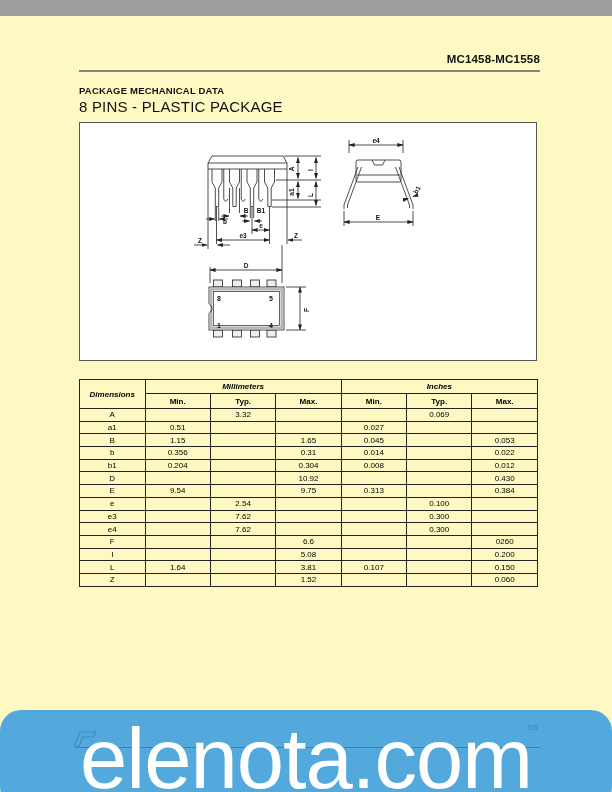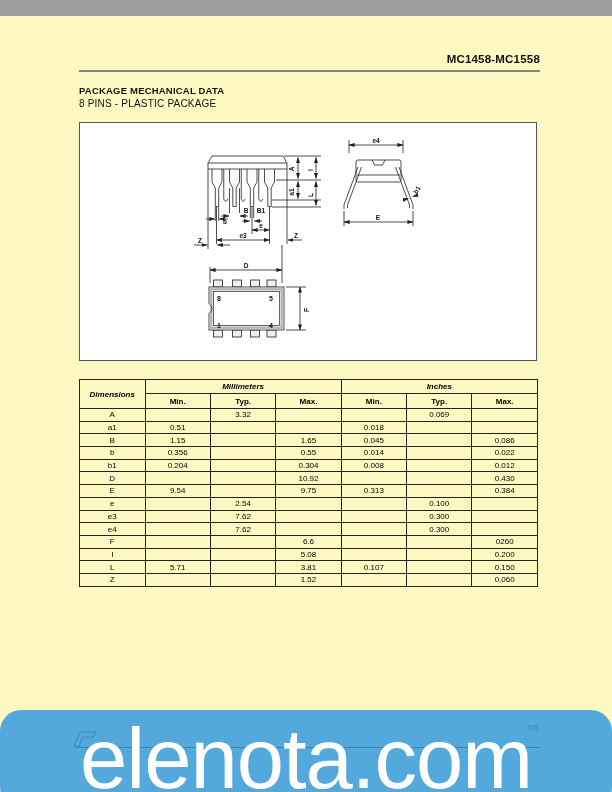--- a/index.html
+++ b/index.html
@@ -1,21 +1,21 @@
 <!DOCTYPE html>
 <html><head>
 <meta charset="utf-8">
 <style>
   html,body{margin:0;padding:0;background:#9e9e9e;}
   .page{position:relative;width:612px;height:792px;background:#fef9c3;overflow:hidden;
         font-family:"Liberation Sans", sans-serif;color:#111;margin:16px auto;}
   .doc-title{position:absolute;top:37px;right:72px;font-size:11.5px;font-weight:bold;letter-spacing:.2px;}
   .title-rule{position:absolute;top:54px;left:79px;width:461px;height:2px;background:#858585;}
   .sec-head{position:absolute;top:69px;left:79px;font-size:9.5px;font-weight:bold;letter-spacing:.2px;}
-  .sec-sub{position:absolute;top:82px;left:79px;font-size:10px;letter-spacing:.2px;}
+  .sec-sub{position:absolute;top:82px;left:79px;font-size:15px;letter-spacing:.2px;}
   .draw-box{position:absolute;top:106px;left:79px;width:456px;height:237px;border:1px solid #555;background:#fff;}
   .lbl{font:bold 6.5px "Liberation Sans", sans-serif;fill:#111;text-anchor:middle;}
   .pin-num{font:bold 7px "Liberation Sans", sans-serif;fill:#111;text-anchor:middle;}
 
   .dim-table{position:absolute;top:363px;left:79px;width:458px;border-collapse:collapse;table-layout:fixed;
              font-size:8px;color:#000;}
   .dim-table td,.dim-table th{border:1px solid #222;text-align:center;vertical-align:middle;padding:0;
              overflow:hidden;white-space:nowrap;}
   .dim-table thead tr:first-child th{height:13px;font-weight:bold;font-style:italic;}
   .dim-table thead tr:last-child th{height:14px;font-weight:bold;}
@@ -192,38 +192,38 @@
       <td></td>
       <td></td>
       <td>0.069</td>
       <td></td>
     </tr>
         <tr>
       <td>a1</td>
       <td>0.51</td>
       <td></td>
       <td></td>
-      <td>0.018</td>
+      <td>0.027</td>
       <td></td>
       <td></td>
     </tr>
         <tr>
       <td>B</td>
       <td>1.15</td>
       <td></td>
       <td>1.65</td>
       <td>0.045</td>
       <td></td>
-      <td>0.086</td>
+      <td>0.053</td>
     </tr>
         <tr>
       <td>b</td>
       <td>0.356</td>
       <td></td>
-      <td>0.55</td>
+      <td>0.31</td>
       <td>0.014</td>
       <td></td>
       <td>0.022</td>
     </tr>
         <tr>
       <td>b1</td>
       <td>0.204</td>
       <td></td>
       <td>0.304</td>
       <td>0.008</td>
@@ -288,21 +288,21 @@
       <td>I</td>
       <td></td>
       <td></td>
       <td>5.08</td>
       <td></td>
       <td></td>
       <td>0.200</td>
     </tr>
         <tr>
       <td>L</td>
-      <td>5.71</td>
+      <td>1.64</td>
       <td></td>
       <td>3.81</td>
       <td>0.107</td>
       <td></td>
       <td>0.150</td>
     </tr>
         <tr>
       <td>Z</td>
       <td></td>
       <td></td>

